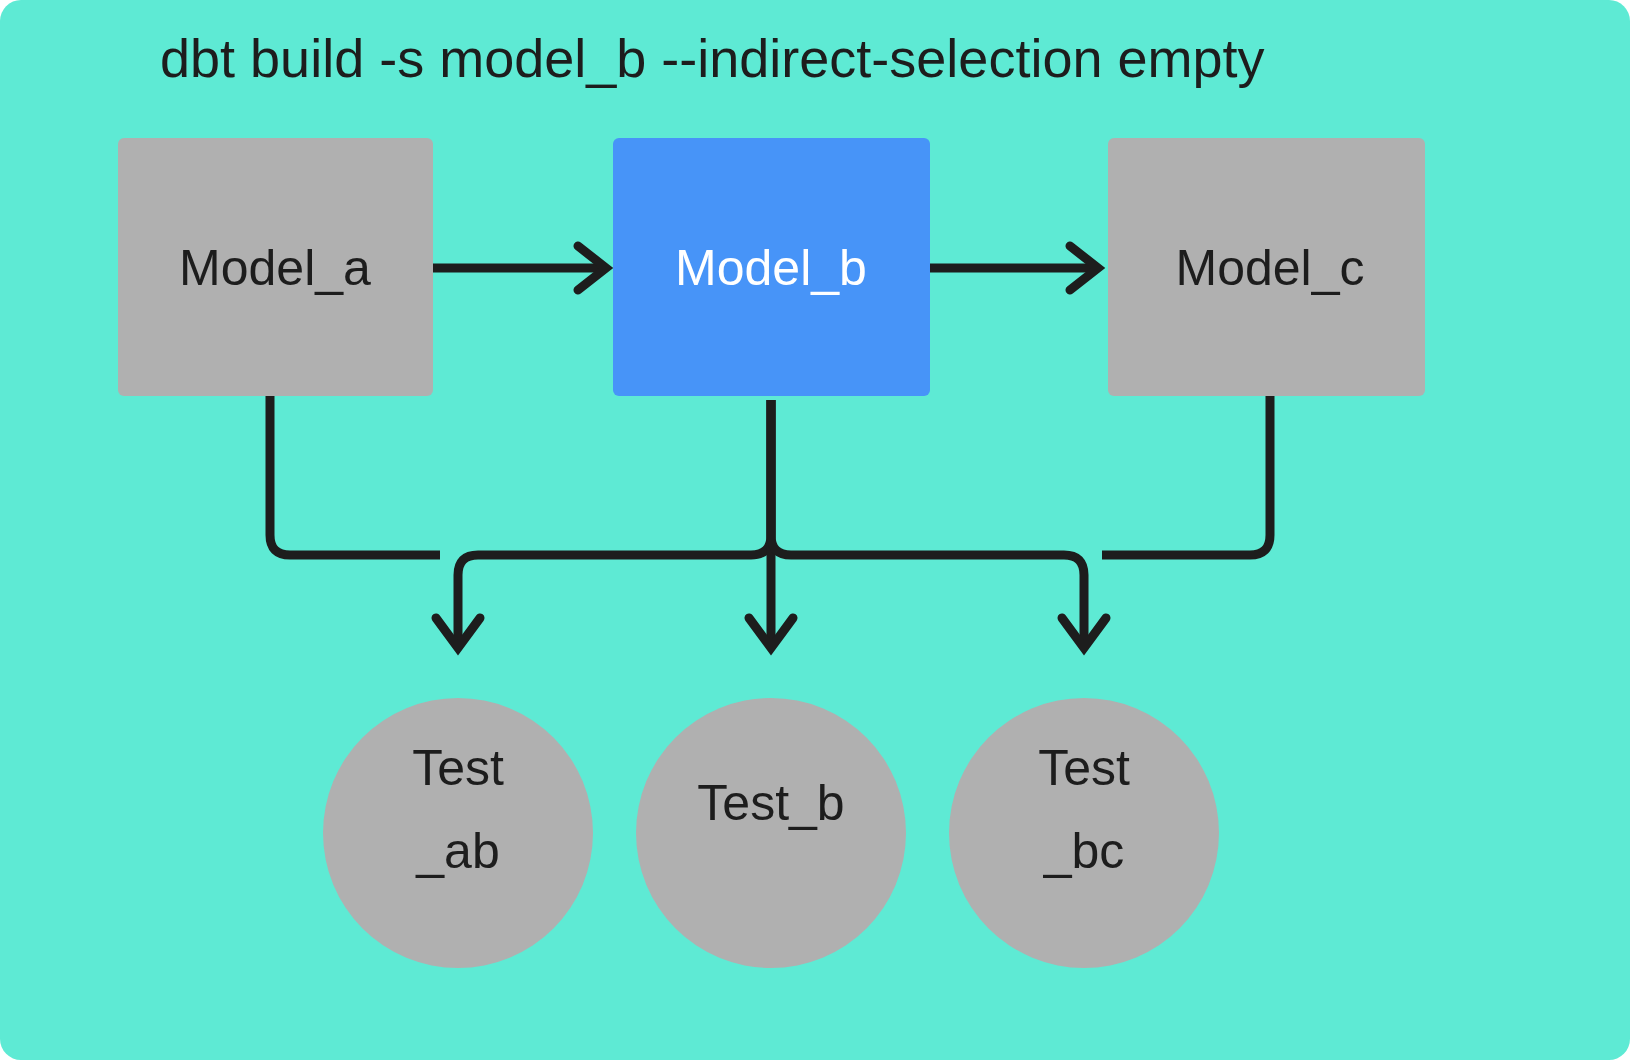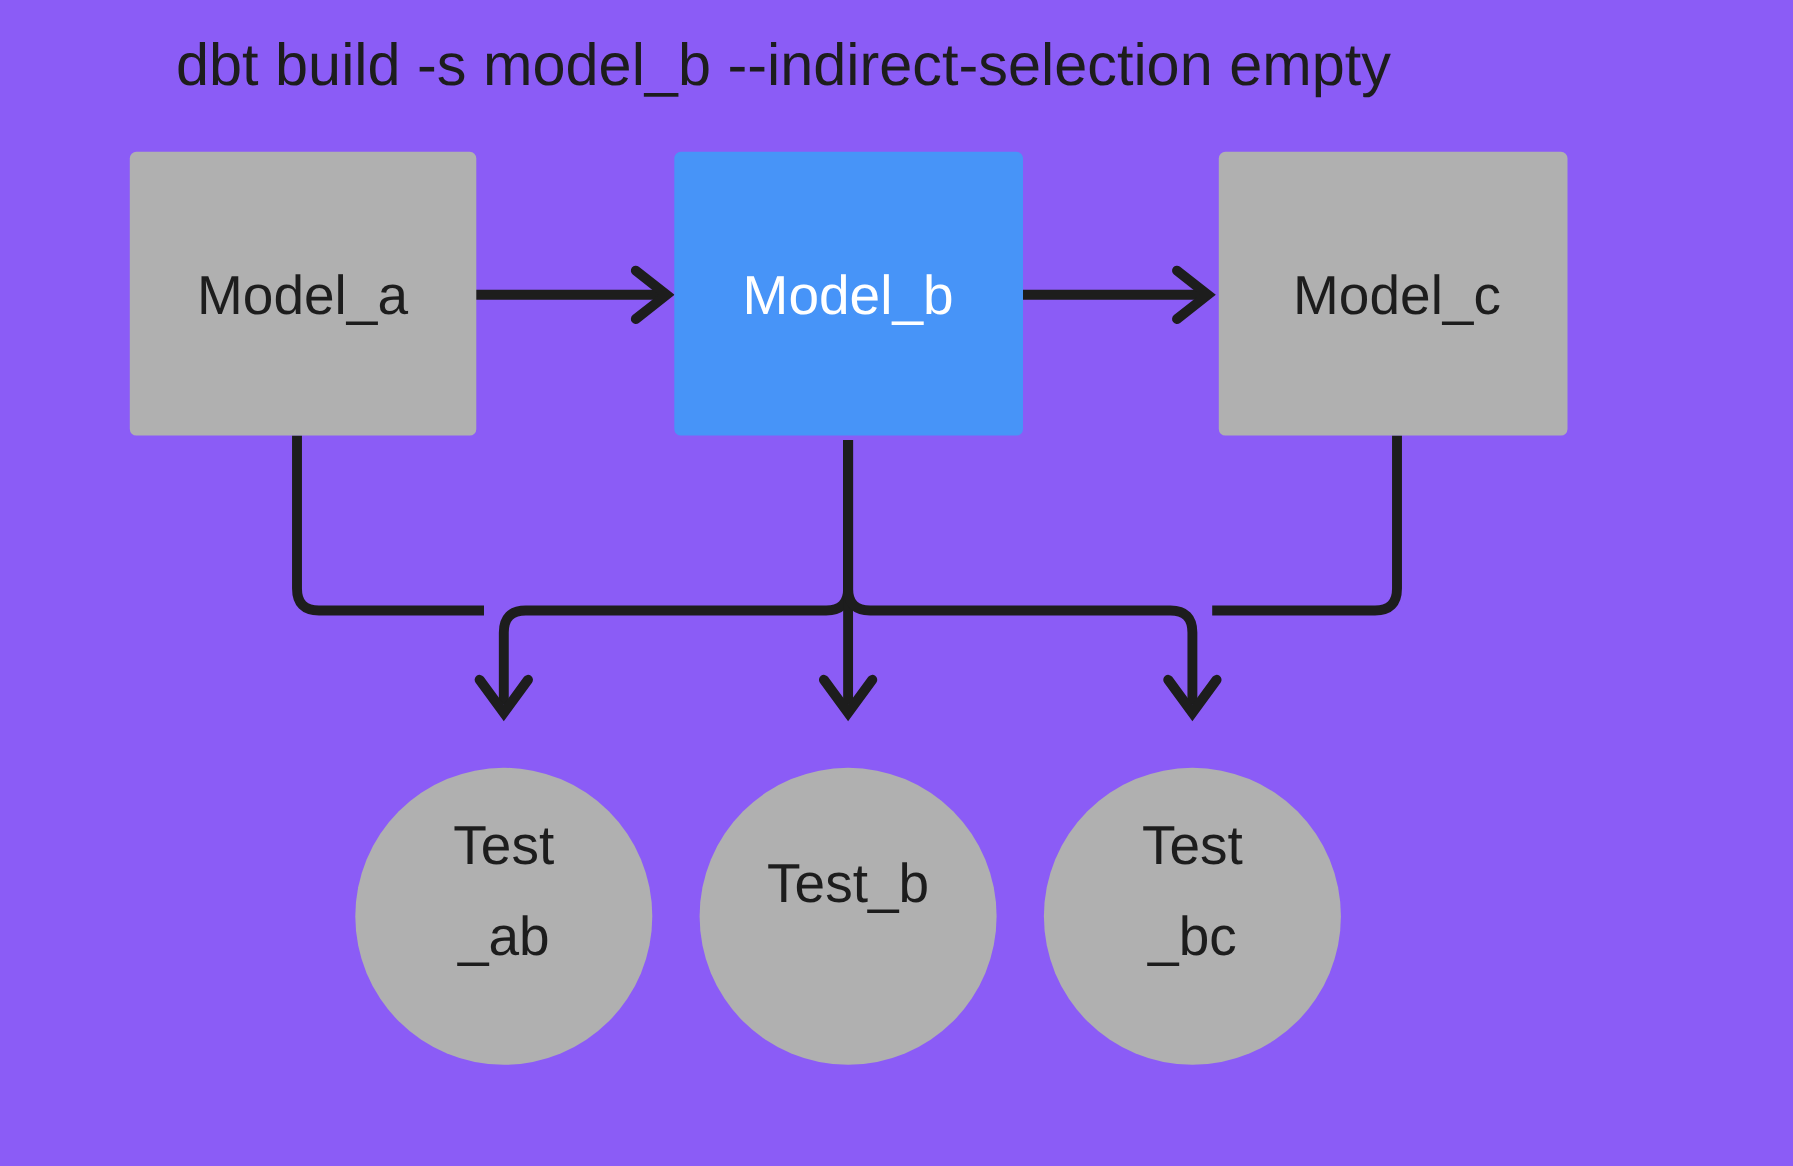--- a/index.html
+++ b/index.html
@@ -8,22 +8,23 @@
     padding: 0;
     background: #ffffff;
   }
   body {
     font-family: "Liberation Sans", sans-serif;
   }
   #canvas {
     position: relative;
     width: 1630px;
     height: 1060px;
-    background: #8b5cf6;
+    background: #5eead4;
     overflow: hidden;
+    border-radius: 21px;
   }
   #diagram-svg {
     position: absolute;
     left: 0;
     top: 0;
     width: 1630px;
     height: 1060px;
   }
   .cmd-title {
     font-size: 54px;

